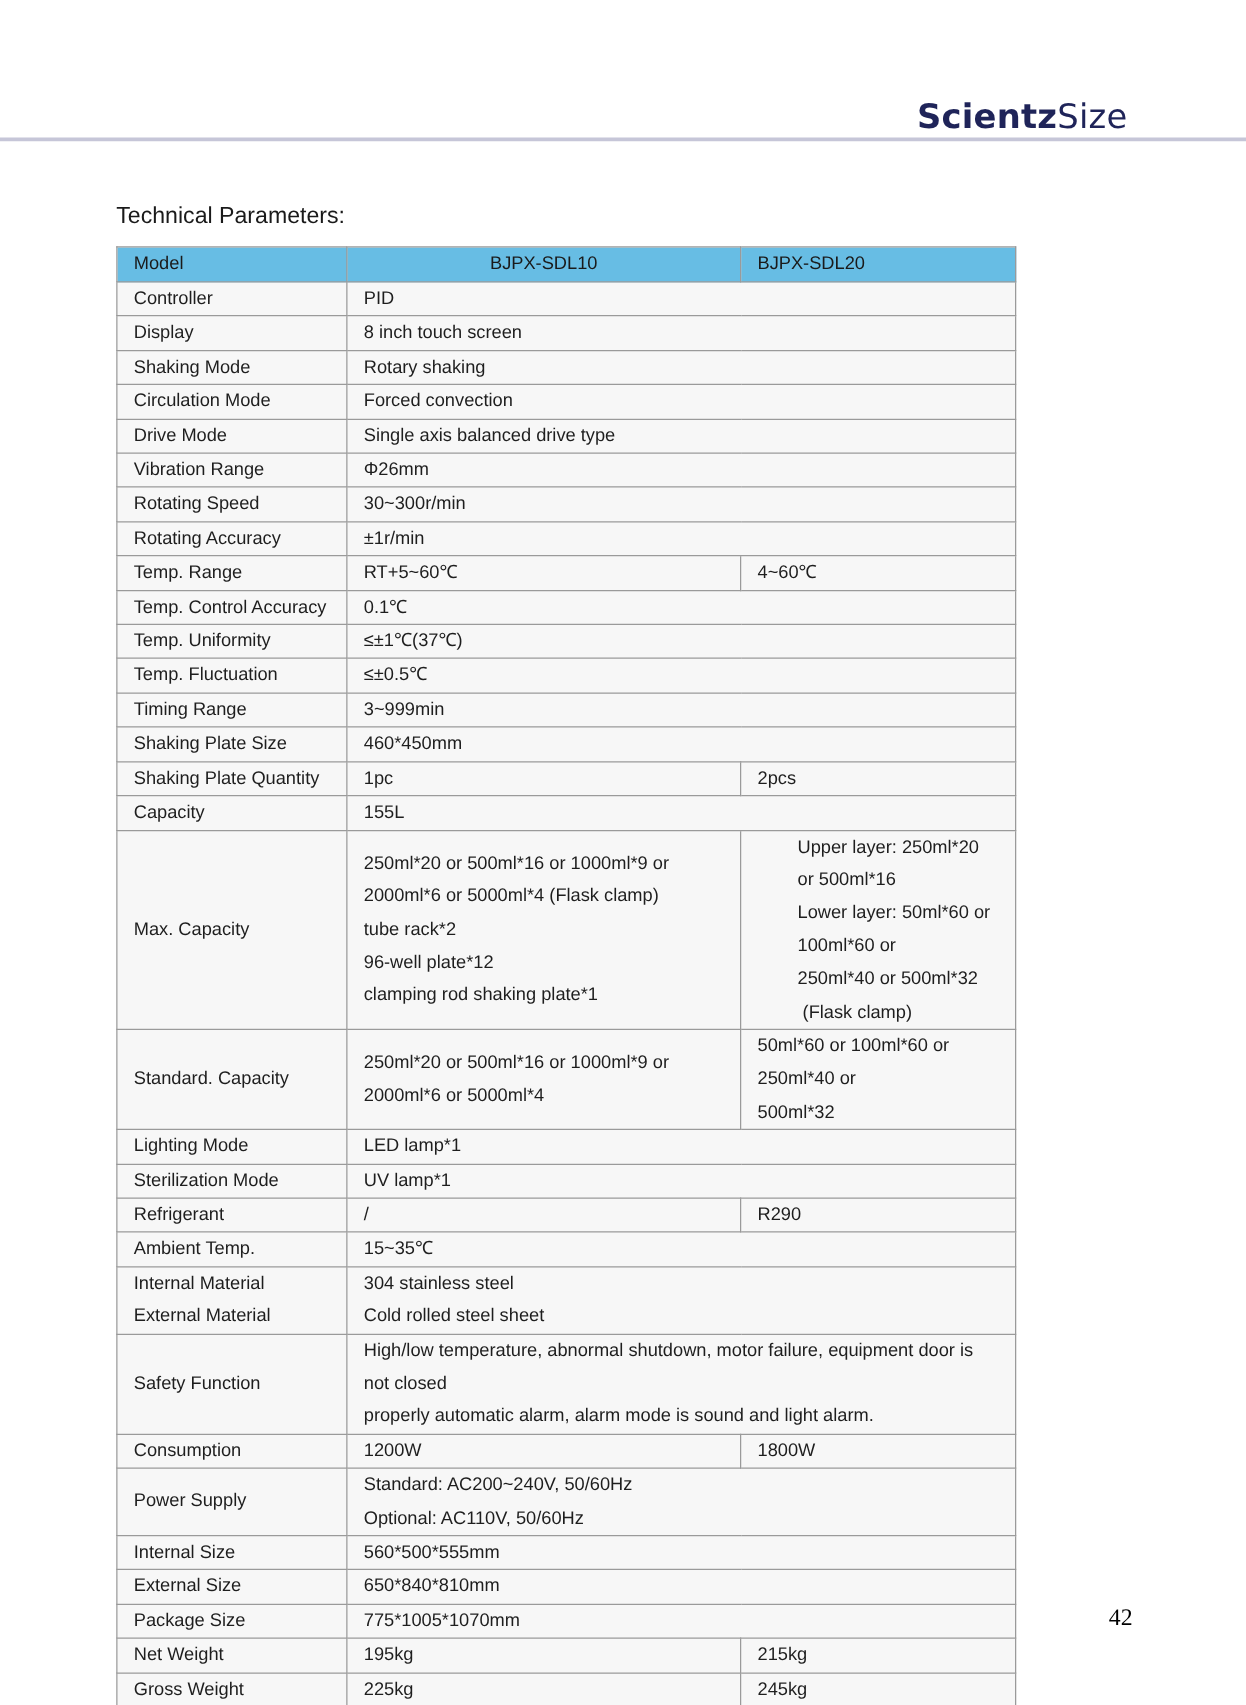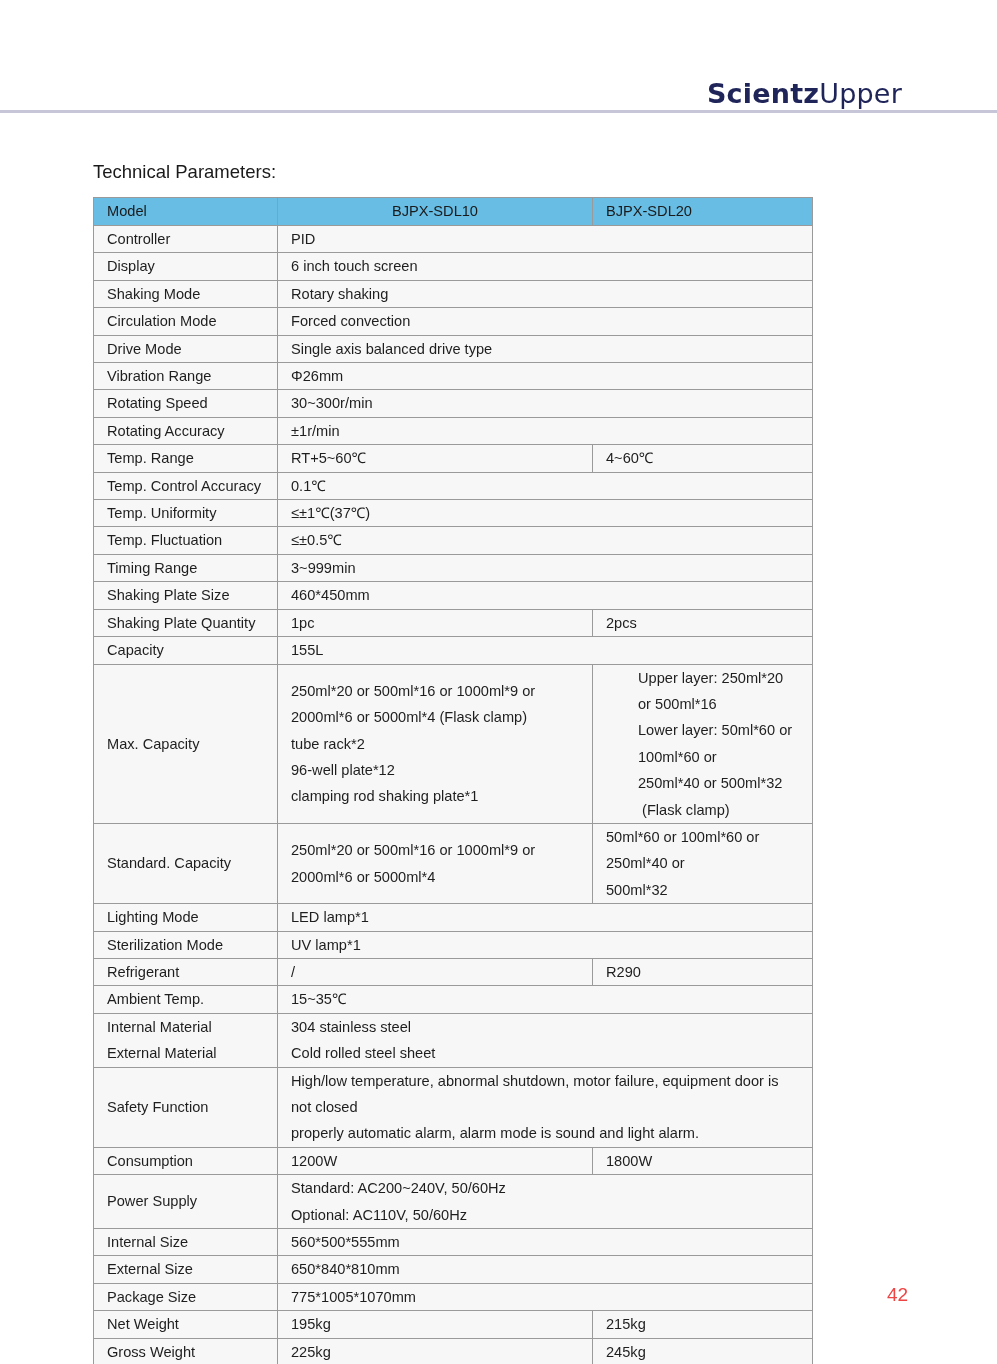--- a/index.html
+++ b/index.html
@@ -30,45 +30,45 @@
     line-height: 26.4px; background: #f7f7f7; color: #1e1e1e;
   }
   table.spec tr.head td {
     background: #67bde4; height: 27px; color: #1a1a1a;
   }
   table.spec td.c1 { width: 157px; }
   table.spec td.c2 { width: 288px; text-align: center; }
   table.spec td .ln { display: block; }
   .page-num {
     position: absolute; left: 887px; top: 1284px; font-size: 19px;
-    font-family: Liberation Sans, sans-serif; color: #ef4444;
+    font-family: Liberation Serif, serif; color: #000000;
   }
 </style>
 </head>
 <body>
 
-<div class="brand"><span class="b1">Scientz</span><span class="b2">Upper</span></div>
+<div class="brand"><span class="b1">Scientz</span><span class="b2">Size</span></div>
 <div class="rule"></div>
 
 <div class="section-title">Technical Parameters:</div>
 
 <table class="spec">
   <tbody>
       <tr class="head">
     <td class="c1">Model</td>
     <td class="c2">BJPX-SDL10</td>
     <td>BJPX-SDL20</td>
   </tr>
   <tr>
     <td>Controller</td>
     <td colspan="2">PID</td>
   </tr>
   <tr>
     <td>Display</td>
-    <td colspan="2">6 inch touch screen</td>
+    <td colspan="2">8 inch touch screen</td>
   </tr>
   <tr>
     <td>Shaking Mode</td>
     <td colspan="2">Rotary shaking</td>
   </tr>
   <tr>
     <td>Circulation Mode</td>
     <td colspan="2">Forced convection</td>
   </tr>
   <tr>

